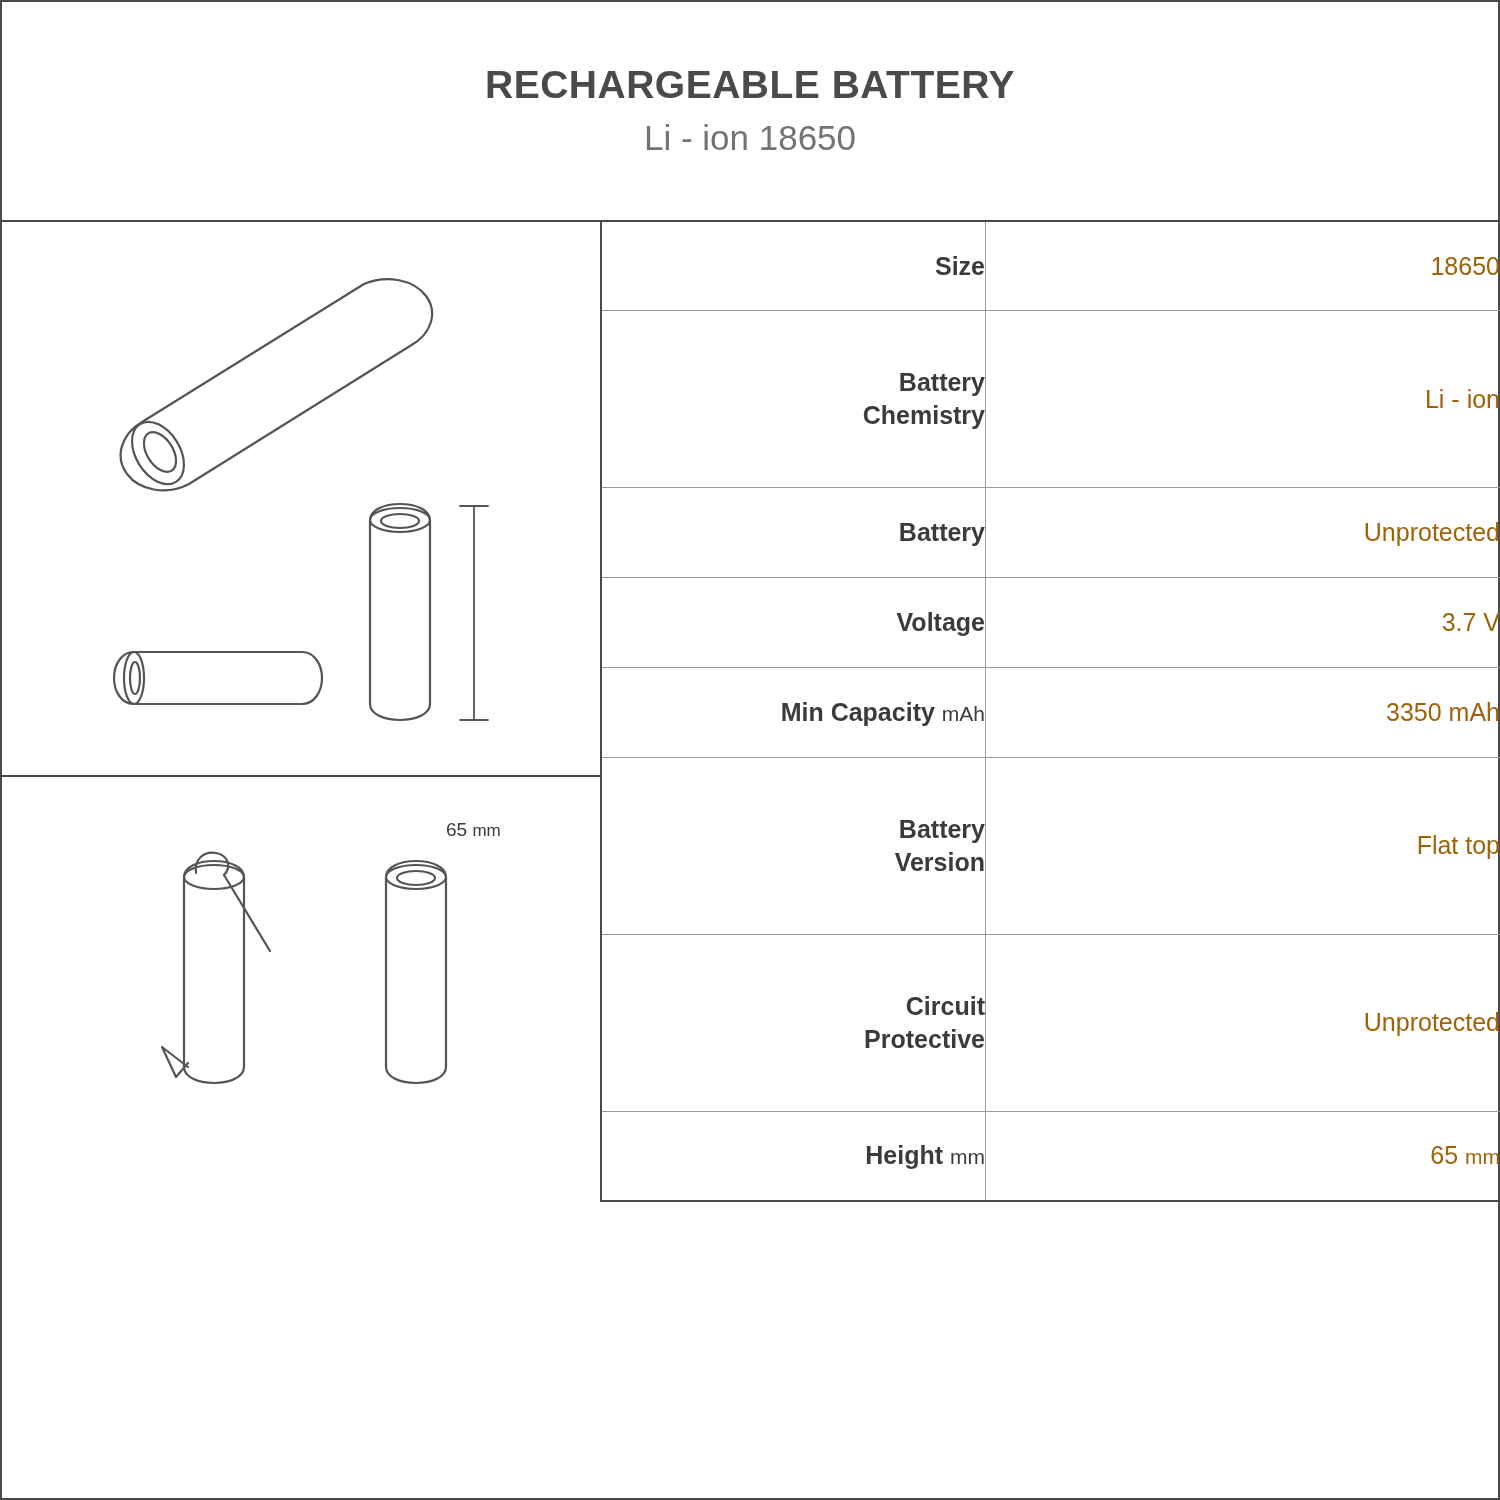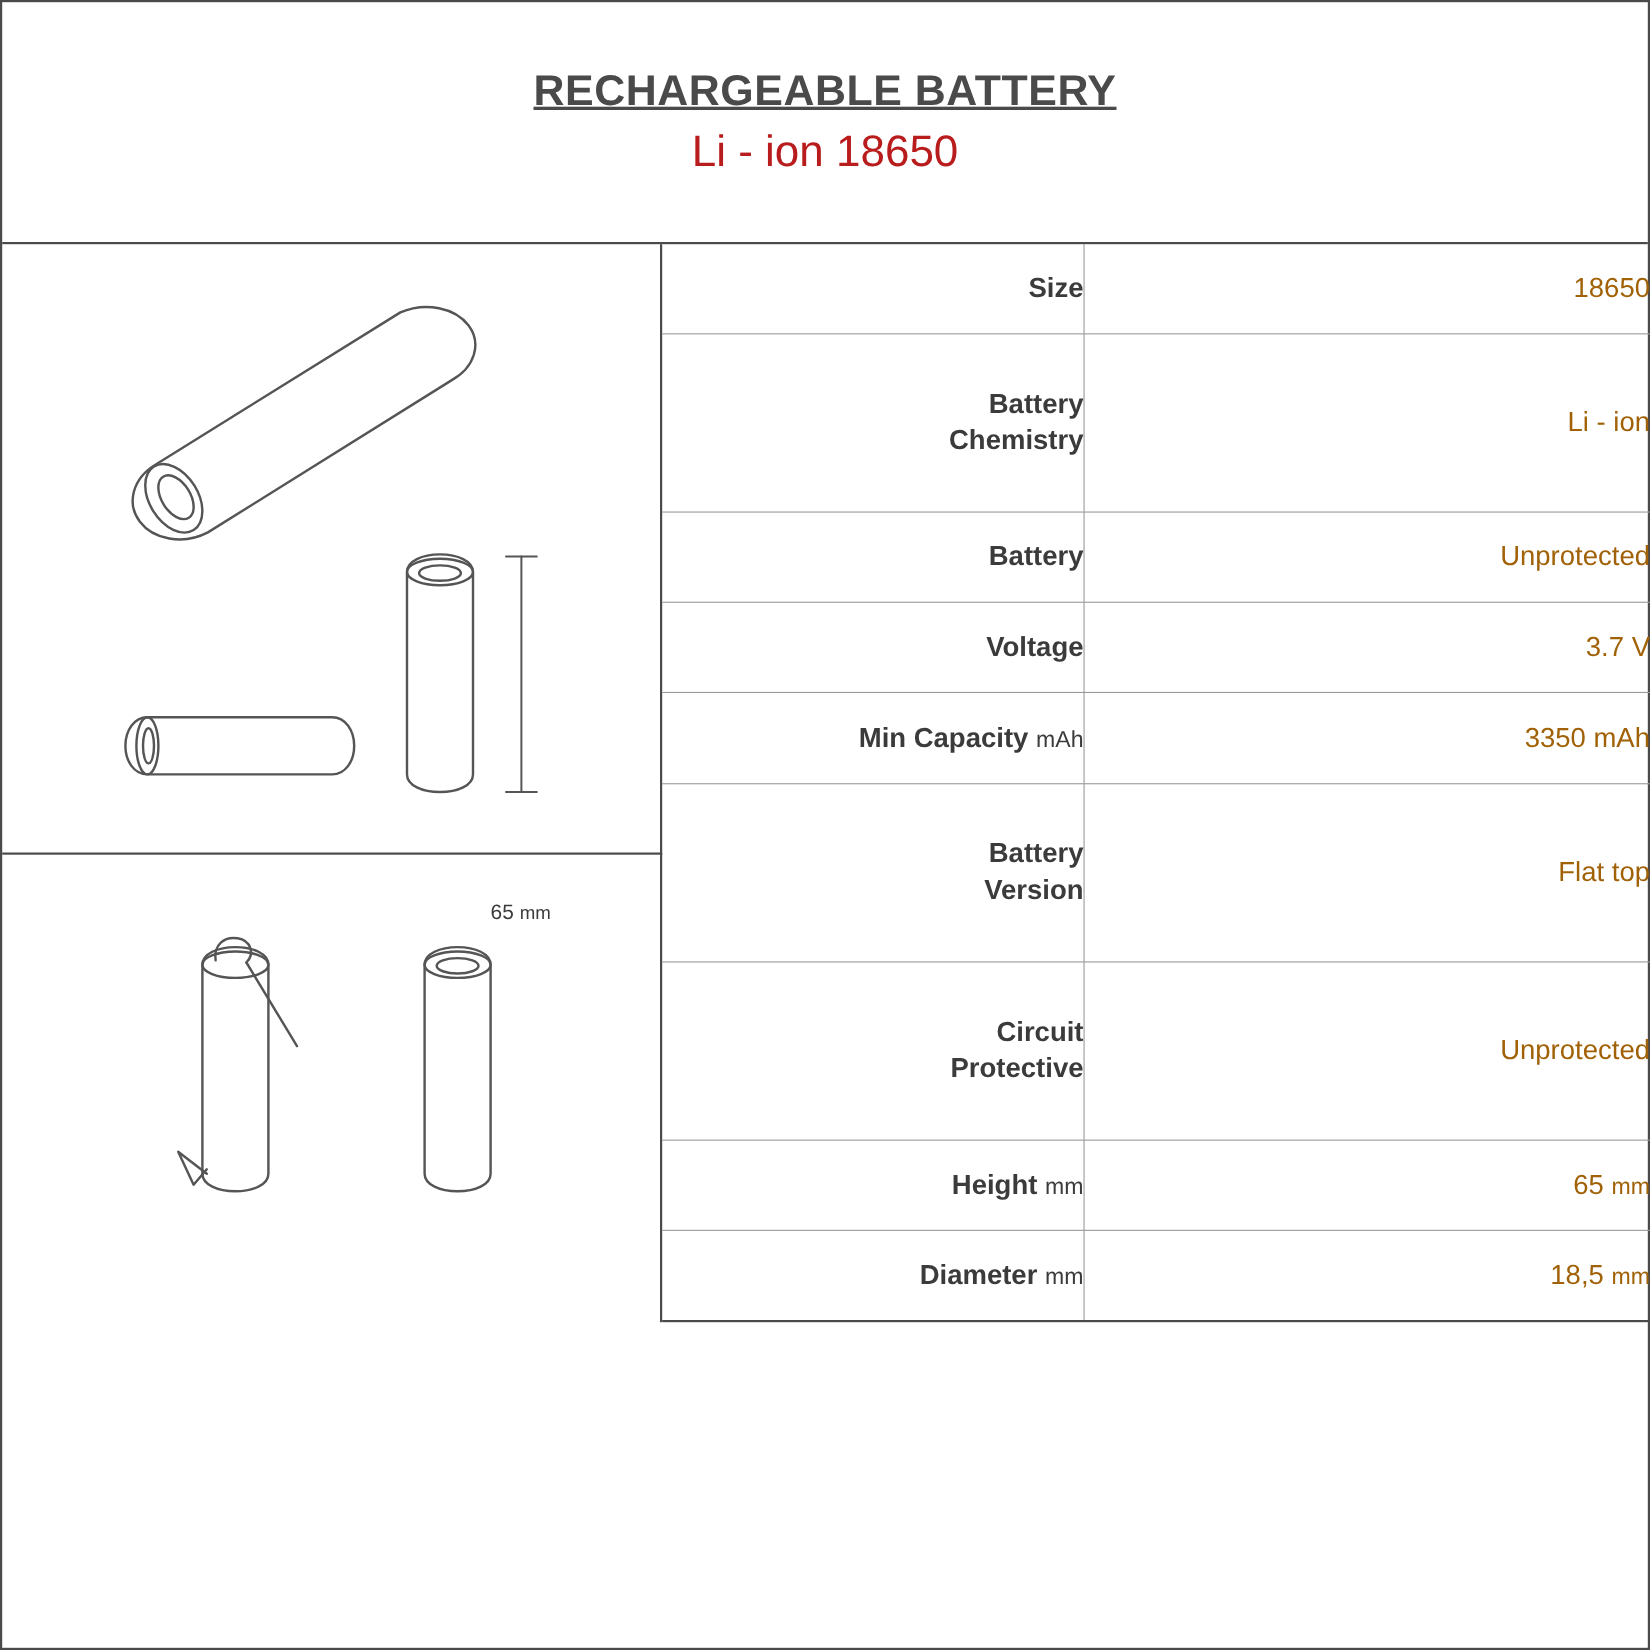--- a/index.html
+++ b/index.html
@@ -37,26 +37,25 @@
     align-items: center;
     justify-content: center;
   }
   .title-main {
     font-size: 39px;
     font-weight: bold;
     letter-spacing: 0.5px;
     color: #4a4a4a;
     line-height: 1.1;
     margin-bottom: 12px;
-    text-decoration: underline;
   }
   .title-sub {
-    font-size: 40px;
+    font-size: 35px;
     font-weight: normal;
-    color: #b91c1c;
+    color: #737373;
     line-height: 1.1;
   }
 
   
   .left-col {
     position: absolute;
     left: 0;
     top: 220px;
     width: 600px;
     height: 980px;
@@ -236,23 +235,19 @@
           <td class="v">Flat top</td>
         </tr>
         <tr>
           <td class="k"><span>Circuit<br>Protective</span></td>
           <td class="v">Unprotected</td>
         </tr>
         <tr>
           <td class="k"><span>Height</span> <span class="unit-sm">mm</span></td>
           <td class="v"><span>65</span> <span class="unit-sm">mm</span></td>
         </tr>
-        <tr>
-          <td class="k"><span>Diameter</span> <span class="unit-sm">mm</span></td>
-          <td class="v"><span>18,5</span> <span class="unit-sm">mm</span></td>
-        </tr>
       </tbody>
     </table>
   </div>
 
   <div class="bottom-area"></div>
 
 </div>
 
 </body></html>

